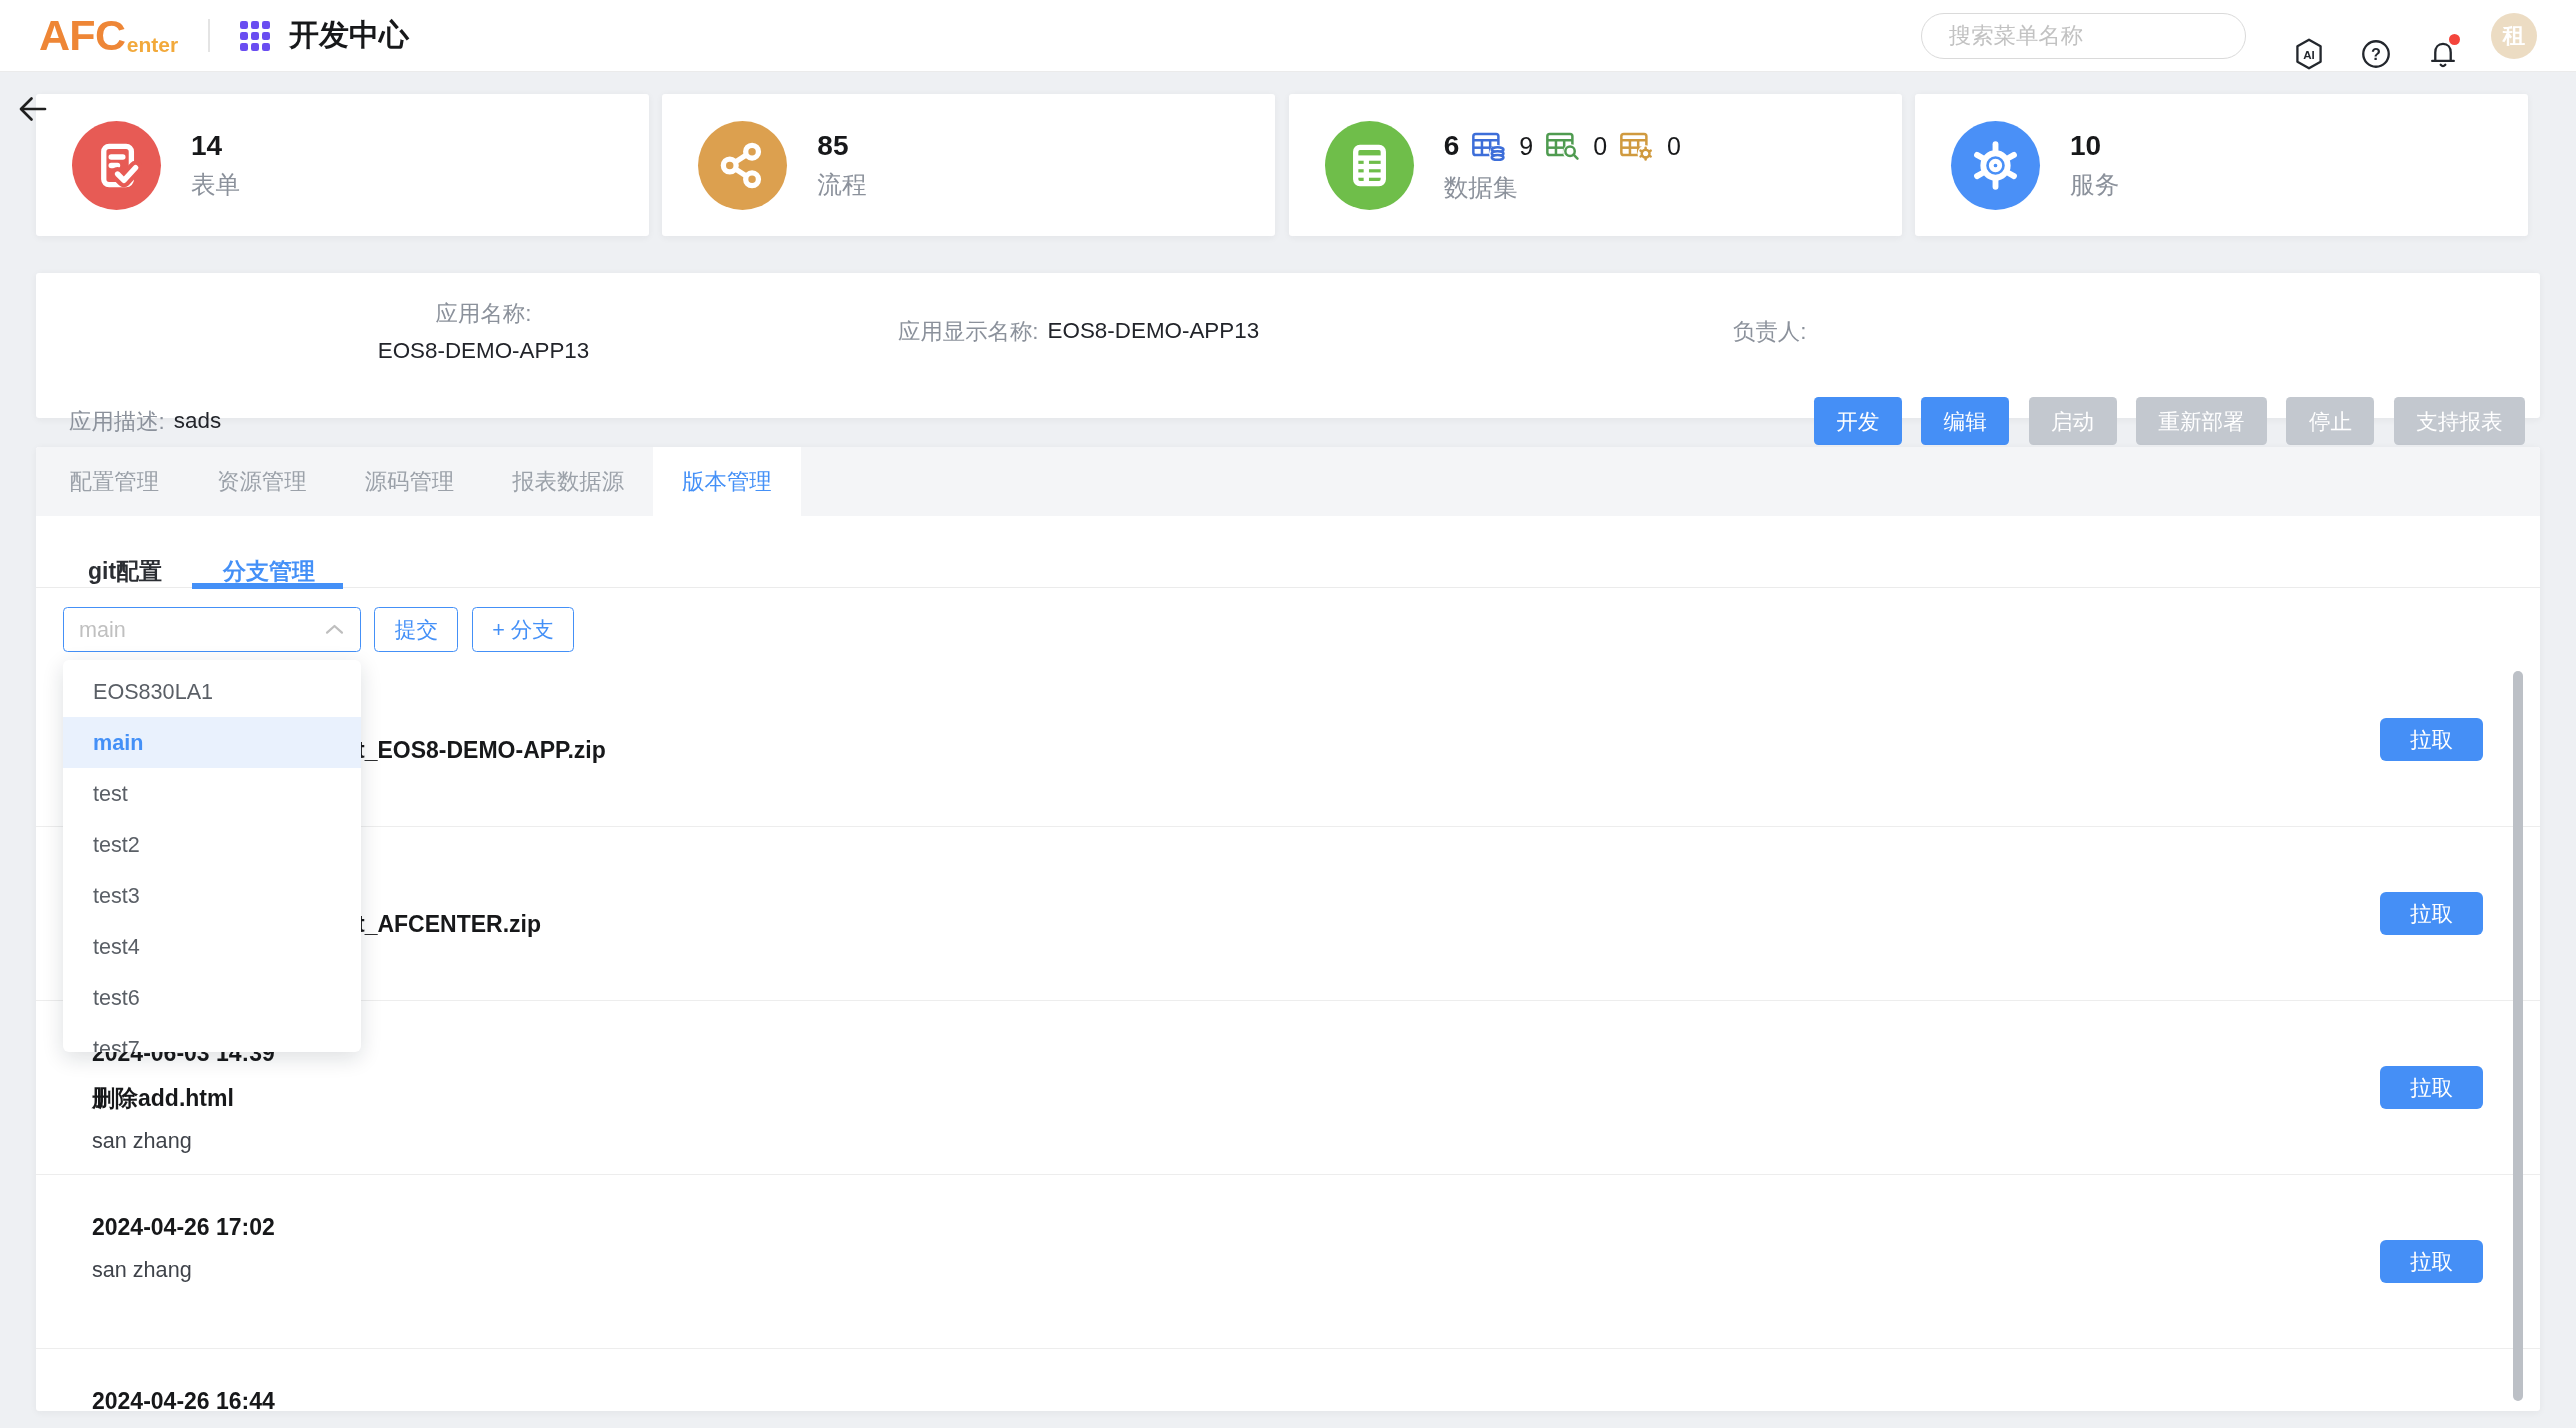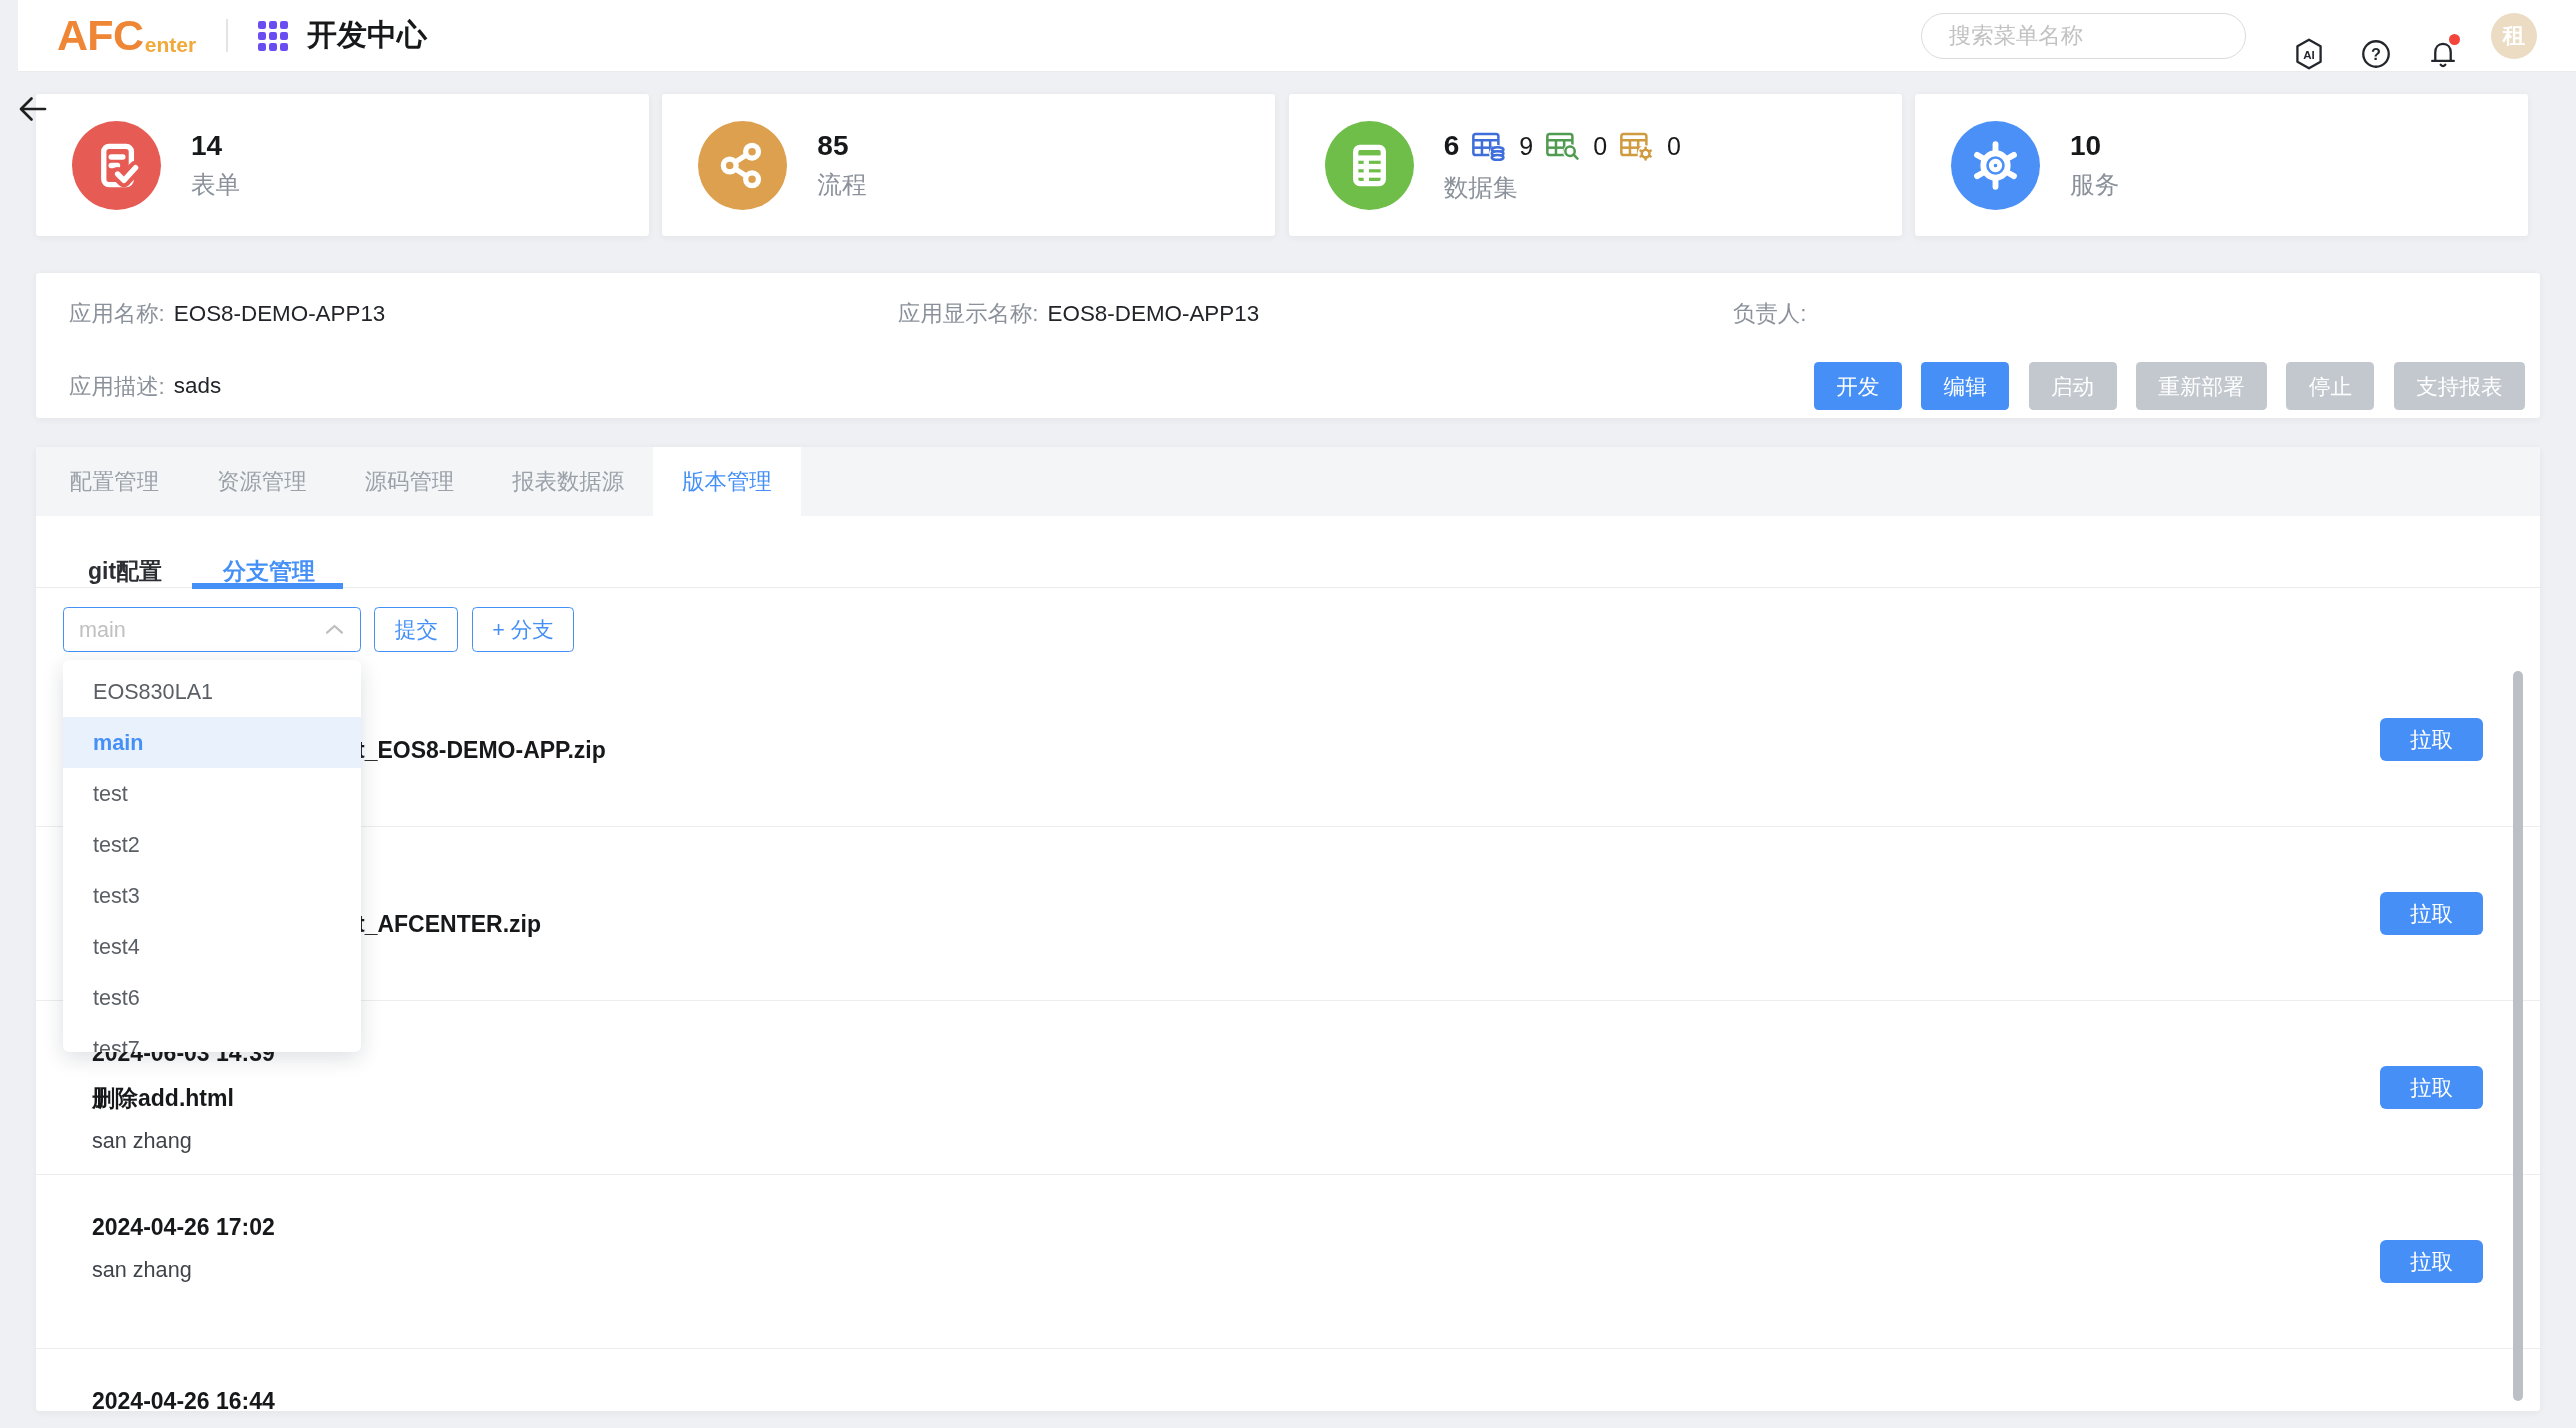--- a/index.html
+++ b/index.html
@@ -6,21 +6,21 @@
   html,body { width:2576px; height:1429px; }
   body {
     position:relative;
     background:#eef0f3;
     font-family:"Liberation Sans", sans-serif;
     overflow:hidden;
     color:#17181a;
   }
   
   .header {
-    position:absolute; top:0; left:18px; right:0; height:72px;
+    position:absolute; top:0; left:0; right:0; height:72px;
     background:#fff; border-bottom:1.5px solid #ebebeb;
     display:flex; align-items:center; padding:16px 39px; z-index:50;
   }
   .logo { display:flex; align-items:flex-end; cursor:pointer; }
   .logo-big { font-size:43px; font-weight:800; color:#ee8636; letter-spacing:-0.7px; line-height:1; }
   .logo-small { font-size:21px; font-weight:700; color:#f2a93b; line-height:1; margin:0 0 2.2px 1.5px; }
   .hdr-divider { width:1.5px; height:33px; background:#e4e4e4; margin:0 30px; }
   .grid-icon { width:30px; height:30px; display:grid; grid-template-columns:repeat(3,1fr); grid-template-rows:repeat(3,1fr); gap:3px; }
   .grid-icon span { background:#6a4df1; border-radius:2.2px; }
   .app-title { font-size:30px; font-weight:700; color:#17181a; margin-left:19.4px; }
@@ -60,21 +60,21 @@
   .mini-ic { width:36px; height:33px; }
   .mini-count { font-size:25px; font-weight:400; color:#17181a; }
   
   .app-card {
     position:absolute; left:36px; right:36px; top:273px; height:145px;
     background:#fff; border-radius:3px; box-shadow:0 1.5px 7.5px rgba(31,38,48,0.05);
     padding:25px 15px 0 33px;
   }
   .info-row { display:flex; align-items:center; }
   .info-col { display:flex; align-items:center; gap:9px; }
-  .col-1 { width:829px; } .col-2 { width:835px; } .col-3 { flex:1; }
+  .col-1 { width:829px;flex-direction:column; } .col-2 { width:835px; } .col-3 { flex:1; }
   .info-label { font-size:22.4px; color:#8b919b; white-space:nowrap; }
   .info-value { font-size:22.4px; color:#22242a; white-space:nowrap; }
   .info-row2 { margin-top:33px; display:flex; align-items:center; }
   .actions { margin-left:auto; display:flex; gap:19.4px; }
   .btn {
     height:48px; padding:0 22.4px; border-radius:4.5px; font-size:21.6px; color:#fff;
     display:flex; align-items:center; justify-content:center; cursor:pointer; white-space:nowrap;
   }
   .btn.primary { background:#458ff6; }
   .btn.disabled { background:#c3c8cf; }

